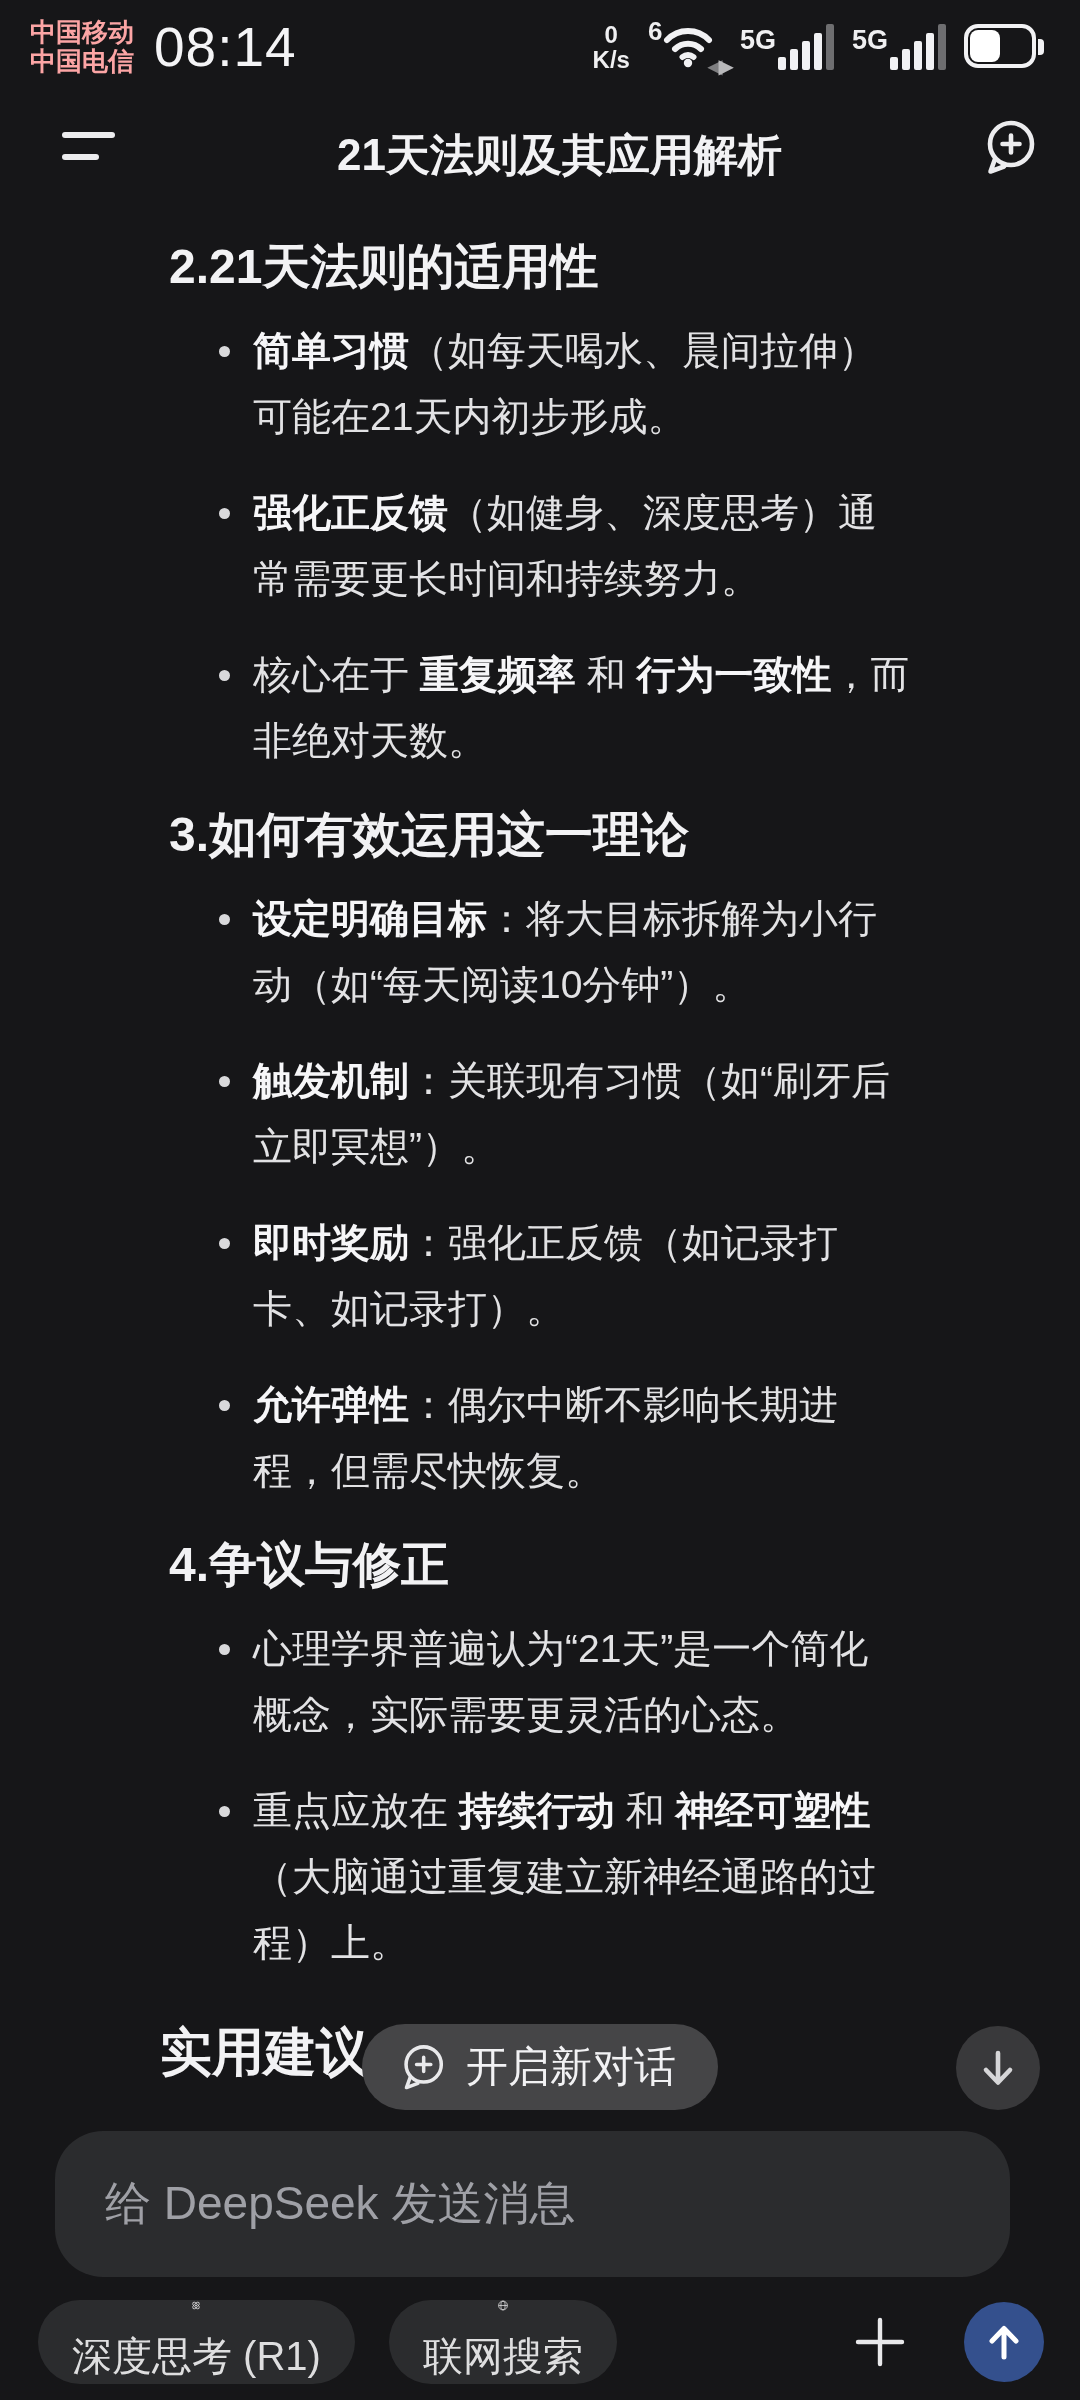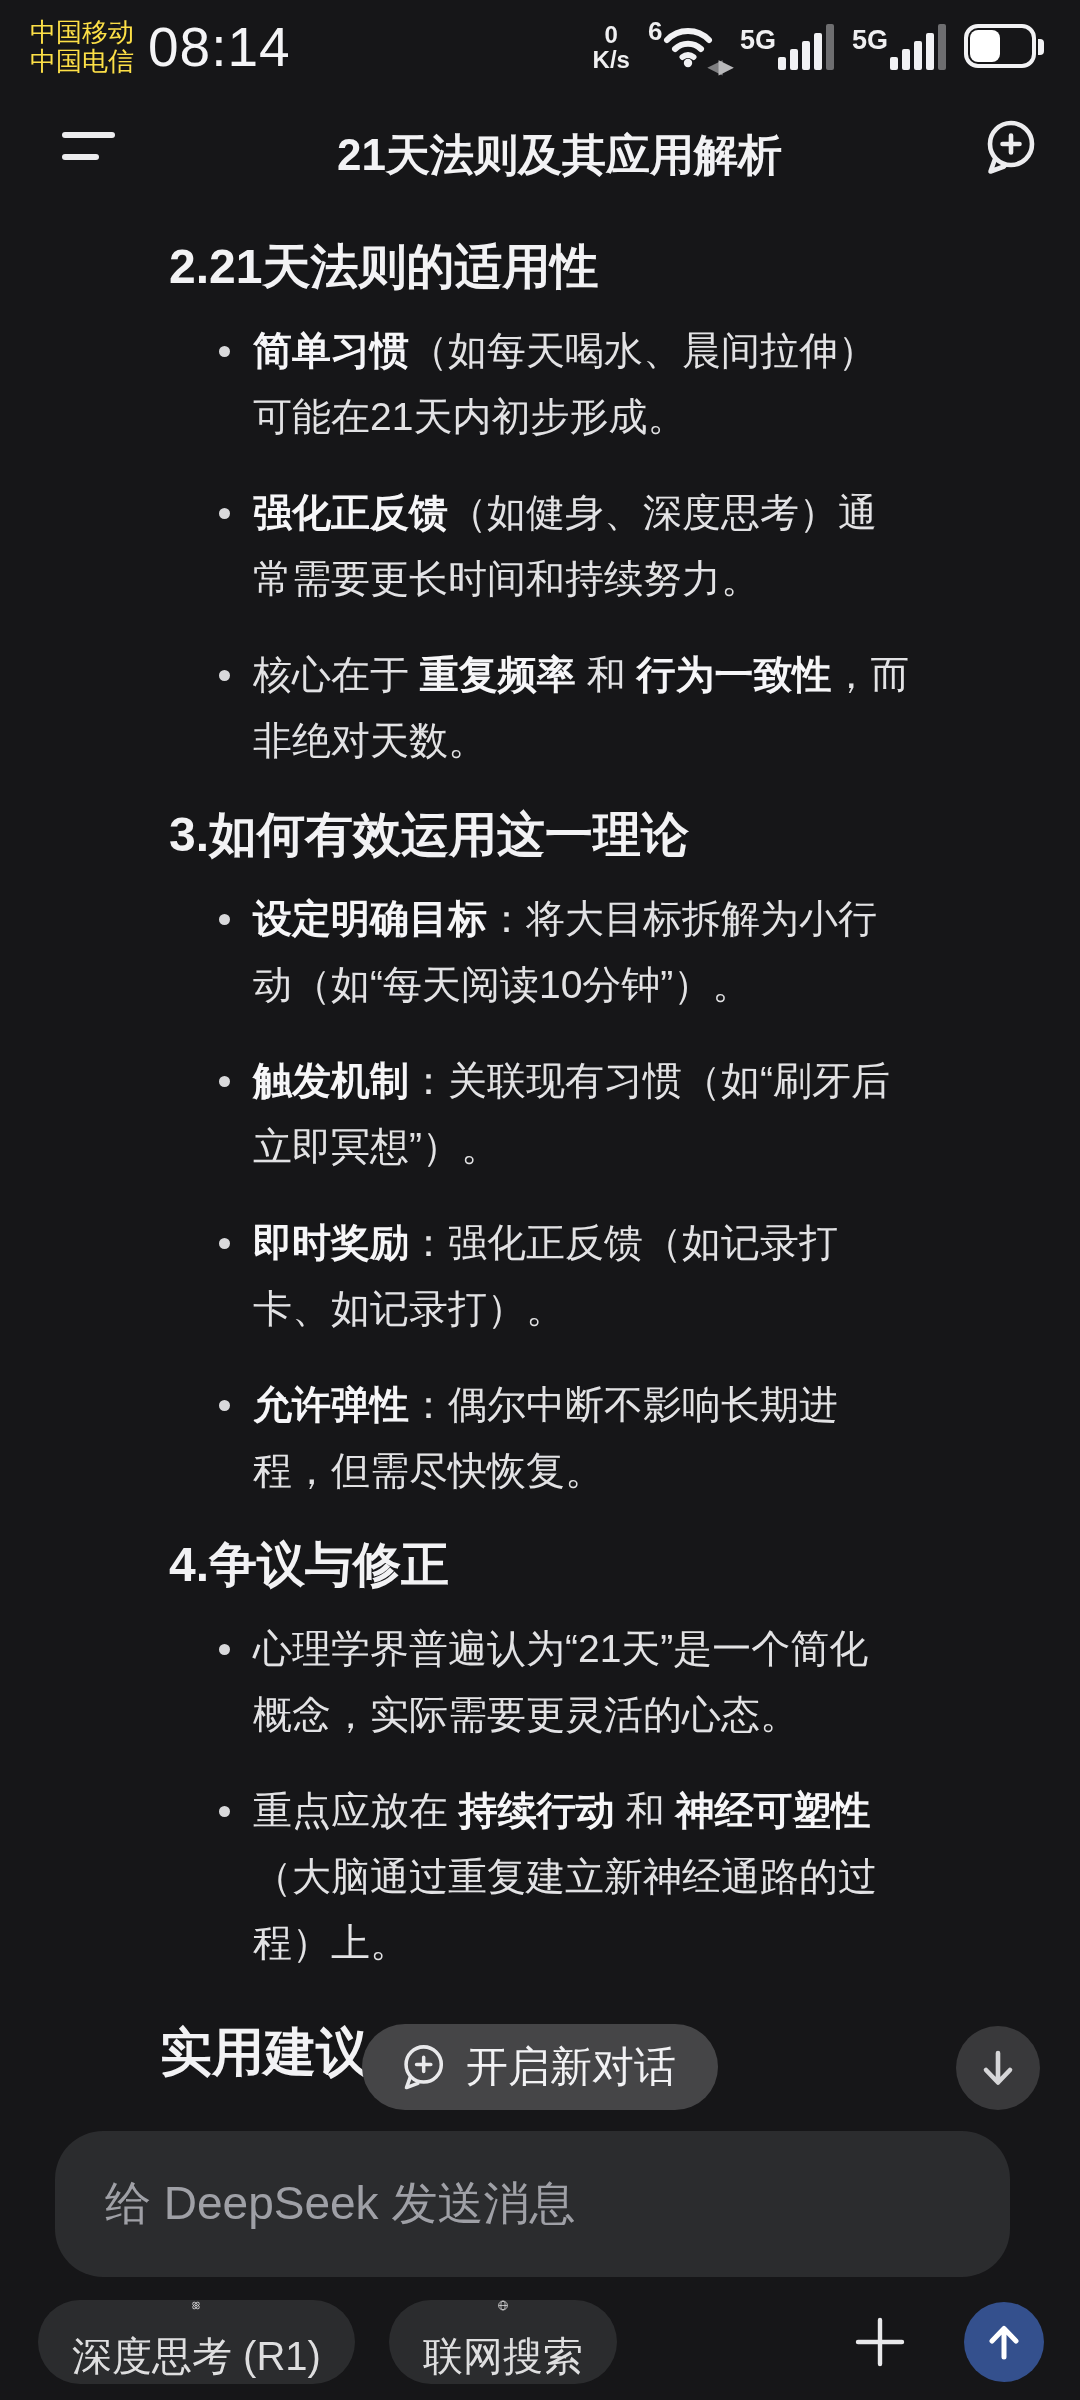--- a/index.html
+++ b/index.html
@@ -3,22 +3,22 @@
 <meta charset="utf-8">
 <style>
   html,body{margin:0;padding:0;}
   body{
     width:1080px;height:2400px;position:relative;overflow:hidden;
     background:#161618;color:#e6e6e8;
     font-family:"Liberation Sans","DejaVu Sans",sans-serif;
   }
   
   .status-bar{position:absolute;top:0;left:0;right:0;height:94px;display:flex;align-items:center;padding:0 30px;box-sizing:border-box;}
-  .carrier{font-size:26px;line-height:29px;color:#fde047;font-weight:400;}
-  .clock{font-size:55px;color:#f4f4f6;margin-left:14px;letter-spacing:1px;}
+  .carrier{font-size:26px;line-height:29px;color:#fca5a5;font-weight:700;}
+  .clock{font-size:55px;color:#f4f4f6;margin-left:20px;letter-spacing:1px;}
   .sb-right{margin-left:auto;display:flex;align-items:center;gap:18px;}
   .netspeed{font-size:24px;line-height:25px;font-weight:700;color:#efeff1;text-align:center;}
   .wifi-wrap{position:relative;width:74px;height:58px;}
   .wifi-badge{position:absolute;left:0;top:-2px;font-size:26px;font-weight:700;color:#efeff1;}
   .wifi-svg{position:absolute;left:14px;top:6px;}
   .wifi-arrows{position:absolute;right:-8px;bottom:-2px;font-size:20px;letter-spacing:-4px;}
   .wifi-arrows .a1{color:#7e7e80;}
   .wifi-arrows .a2{color:#b9b9bb;}
   .sig{display:flex;align-items:flex-end;}
   .sig-label{font-size:27px;font-weight:700;color:#efeff1;margin-right:2px;margin-bottom:14px;}

